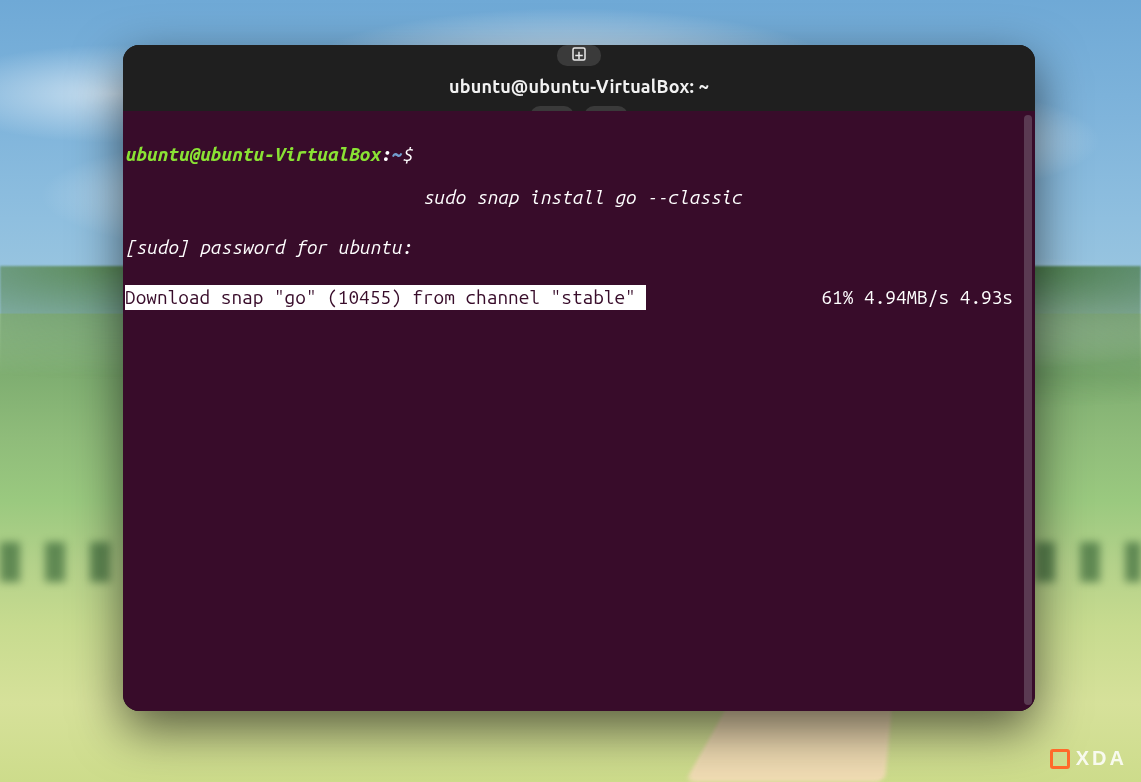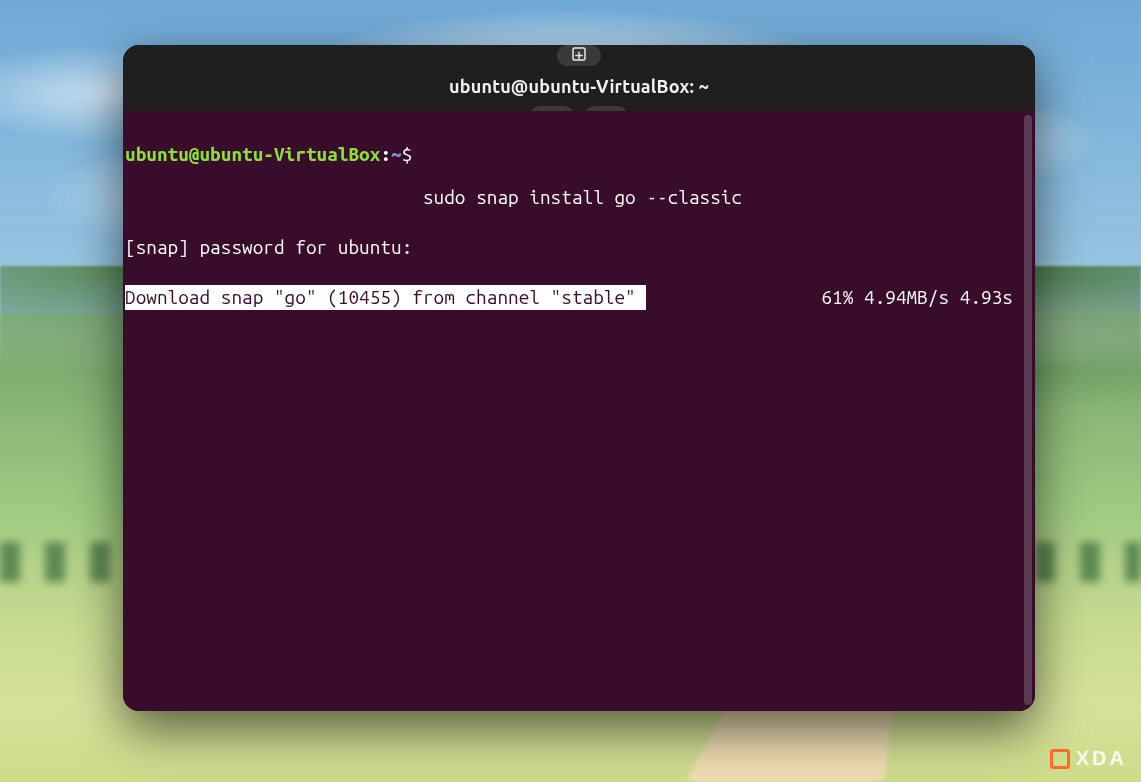--- a/index.html
+++ b/index.html
@@ -84,21 +84,21 @@
   }
   .scrollbar {
     position: absolute; right: 3px; top: 4px; width: 8px; height: 590px;
     background: #5a3a52; border-radius: 4px;
   }
   .term-inner {
     font-family: "Ubuntu Mono","DejaVu Sans Mono",Consolas,monospace;
     font-size: 19px; line-height: 25px; color: #ffffff;
     white-space: pre; padding: 0 8px 0 0;
   }
-  .row { display: flex; }
+  .row { display: flex; font-style: italic; }
   .prompt-user { color: #8ae234; font-weight: 700; }
   .prompt-sep  { color: #ffffff; font-weight: 700; }
   .prompt-tilde{ color: #729fcf; font-weight: 700; }
   .prompt-dollar{ color: #ffffff; }
   .cmd { color: #ffffff; margin-top: 43px; }
   .plain { color: #ffffff; }
   .hl { color: #380c2a; background: #ffffff; }
   .dl-row { display:flex; }
   .dl-row .right { margin-left: auto; padding-right: 10px; color:#ffffff; text-align: center; }
 </style>
@@ -162,21 +162,21 @@
               <line x1="18" y1="6" x2="6" y2="18"></line>
             </svg>
         </span>
       </div>
     </div>
   </div>
 
   <div class="term">
     <div class="term-inner">
 <div class="row"><span class="prompt-user">ubuntu@ubuntu-VirtualBox</span><span class="prompt-sep">:</span><span class="prompt-tilde">~</span><span class="prompt-dollar">$</span><span class="cmd"> <span>sudo snap install go --classic</span></span></div>
-<div class="row"><span class="plain">[snap] password for ubuntu:</span></div>
+<div class="row"><span class="plain">[sudo] password for ubuntu:</span></div>
 <div class="dl-row"><span class="hl">Download snap "go" (10455) from channel "stable" </span><span class="right"><span>61%</span> <span>4.94MB/s</span> <span>4.93s</span></span></div>
     </div>
     <div class="scrollbar"></div>
   </div>
 </div>
 
 <div class="xda">
   <span class="sq"></span>
   <span>XDA</span>
 </div>

